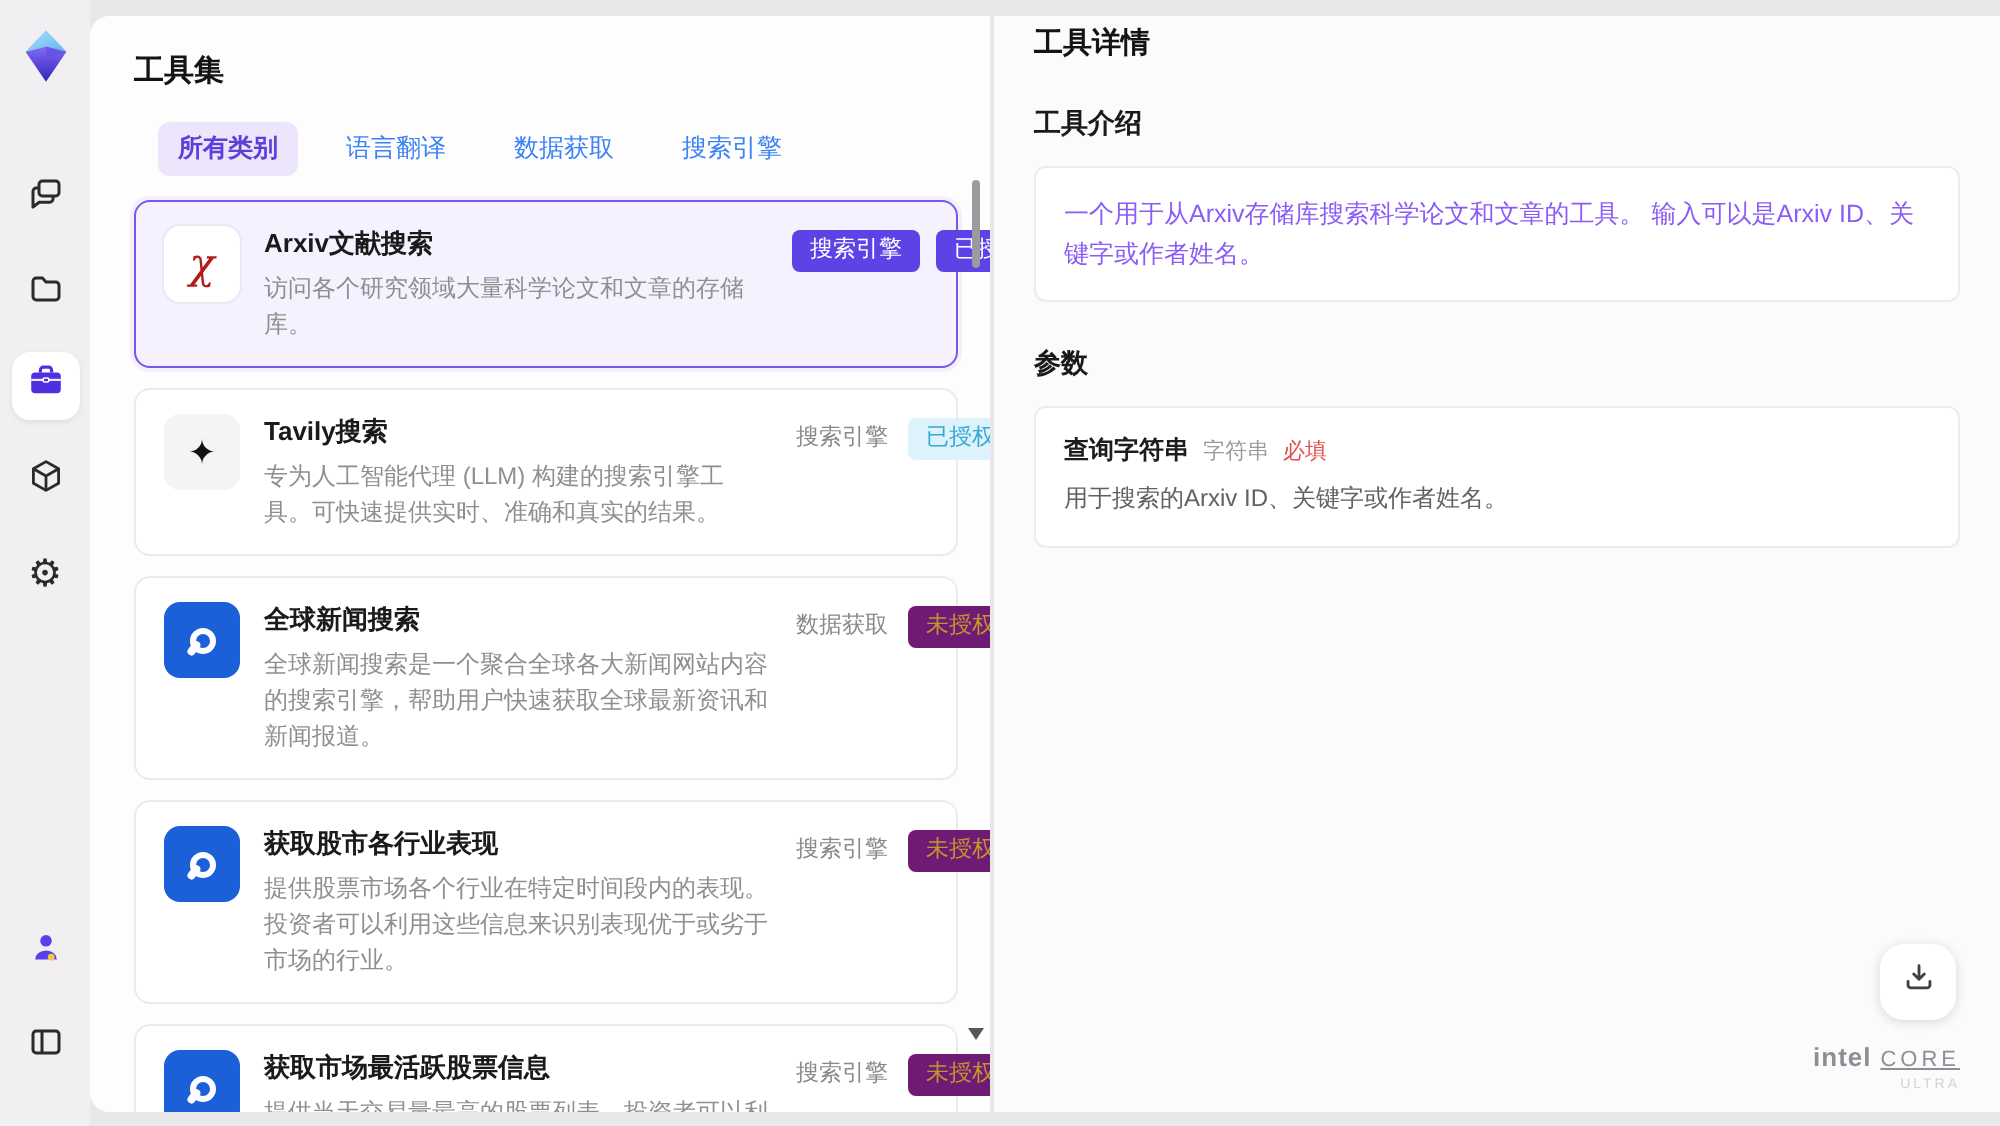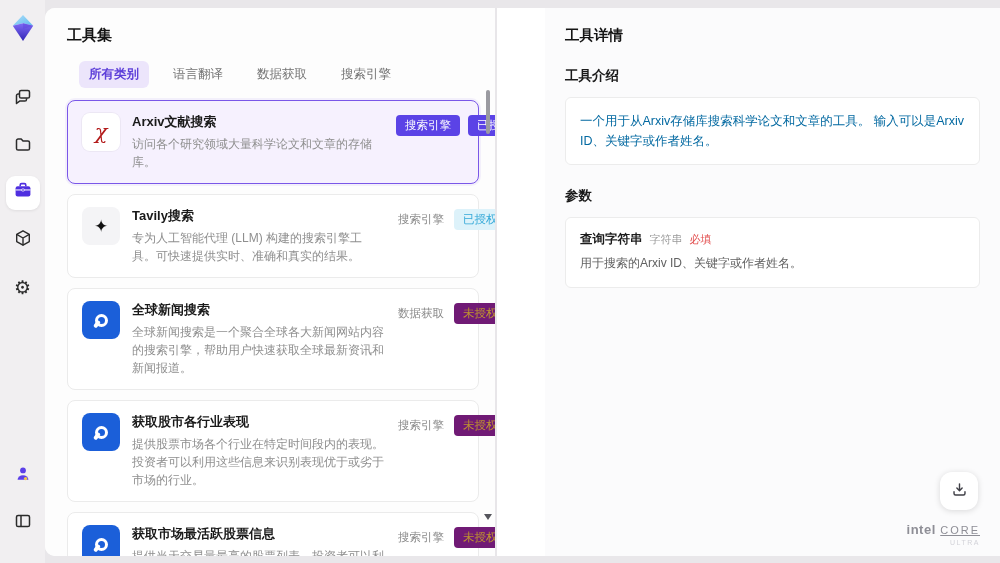--- a/index.html
+++ b/index.html
@@ -15,21 +15,21 @@
   .gear-glyph { font-size:19px; line-height:1; color:#2b2b2b; }
   .sidebar .spacer { flex:1; }
 
   
   .main { flex:1; margin:8px 0 7px 0; background:#fff; border-radius:10px 0 0 10px; display:flex; overflow:hidden; }
 
   
   .tools-panel { width:452px; flex:0 0 452px; border-right:2px solid #e8e6e9; background:#fdfdfd; position:relative; padding:18px 16px 0 22px; overflow:hidden; }
   .tools-title { font-size:15px; font-weight:bold; color:#141414; margin-bottom:16px; }
   .tabs { display:flex; gap:14px; margin-bottom:12px; }
-  .tab { border:none; background:transparent; font-size:12.5px; color:#737373; padding:5px 10px; border-radius:6px; cursor:pointer; font-family:inherit; }
+  .tab { border:none; background:transparent; font-size:12.5px; color:#3b82f6; padding:5px 10px; border-radius:6px; cursor:pointer; font-family:inherit; }
   .tab.active { background:#ece5fb; color:#5d3fd9; font-weight:bold;margin-left:12px; }
 
   .tool-list { display:flex; flex-direction:column; gap:10px; }
   .tool-card { display:flex; align-items:flex-start; gap:12px; background:#ffffff; border:1px solid #ebebeb; border-radius:8px; padding:12px 12px 12px 14px; cursor:pointer; }
   .tool-card.selected { border:1.5px solid #7a57e8; background:#f6f1fe; box-shadow:0 0 0 2px rgba(122,87,232,.08); }
   .tool-icon { width:38px; height:38px; border-radius:8px; flex:0 0 38px; display:flex; align-items:center; justify-content:center; }
   .icon-arxiv { background:#ffffff; }
   .tool-card.selected .icon-arxiv { box-shadow:0 0 0 1px rgba(0,0,0,.04); }
   .icon-arxiv .glyph { font-family:"DejaVu Serif", serif; font-size:21px; color:#b31b1b; font-style:italic; line-height:1; }
   .icon-tavily { background:#f4f4f6; }
@@ -44,25 +44,25 @@
   .badge { font-size:11.5px; white-space:nowrap; padding:3px 9px; border-radius:4px; line-height:1.3; }
   .badge-solid { background:#5b43e6; color:#fff; }
   .badge-plain { color:#8a8a8a; padding:3px 2px; }
   .badge-ok { background:#ddf2fa; color:#36a9d8; }
   .badge-no { background:#701a75; color:#c0962e; }
 
   .scroll-thumb { position:absolute; right:5px; top:82px; width:4px; height:44px; background:#9a9aa0; border-radius:2px; cursor:pointer; }
   .scroll-arrow { position:absolute; right:3px; top:506px; width:0; height:0; border-left:4px solid transparent; border-right:4px solid transparent; border-top:6px solid #55555c; cursor:pointer; }
 
   
-  .details-panel { flex:1; background:#fbfbfc; position:relative; padding:18px 20px 0 20px;margin-left:48px; }
+  .details-panel { flex:1; background:#fbfbfc; position:relative; padding:4px 20px 0 20px; }
   .details-title { font-size:14.5px; font-weight:bold; color:#141414; margin-bottom:22px; }
   .section-heading { font-size:13.5px; font-weight:bold; color:#1a1a1a; margin-bottom:12px; }
   .intro-box { background:#fff; border:1px solid #ececec; border-radius:6px; padding:13px 14px; margin-bottom:22px; }
-  .intro-box p { font-size:12.5px; color:#0369a1; line-height:1.6; }
+  .intro-box p { font-size:12.5px; color:#8b5cf6; line-height:1.6; }
   .param-card { background:#fff; border:1px solid #ececec; border-radius:6px; padding:13px 14px 15px; }
   .param-head { display:flex; align-items:baseline; gap:7px; margin-bottom:7px; }
   .param-name { font-size:12.5px; font-weight:bold; color:#1d1d1d; }
   .param-type { font-size:11px; color:#9a9a9a; }
   .param-required { font-size:11px; color:#e25050; }
   .param-desc { font-size:12px; color:#616161; }
 
   .fab { position:absolute; right:22px; bottom:46px; width:38px; height:38px; background:#fff; border-radius:12px; box-shadow:0 1px 6px rgba(0,0,0,.14); display:flex; align-items:center; justify-content:center; cursor:pointer; }
   .brand { position:absolute; right:20px; bottom:10px; text-align:right; line-height:1; user-select:none; }
   .brand .b1 { font-size:13px; font-weight:bold; color:#8e8e96; letter-spacing:.5px;text-align:center; }

